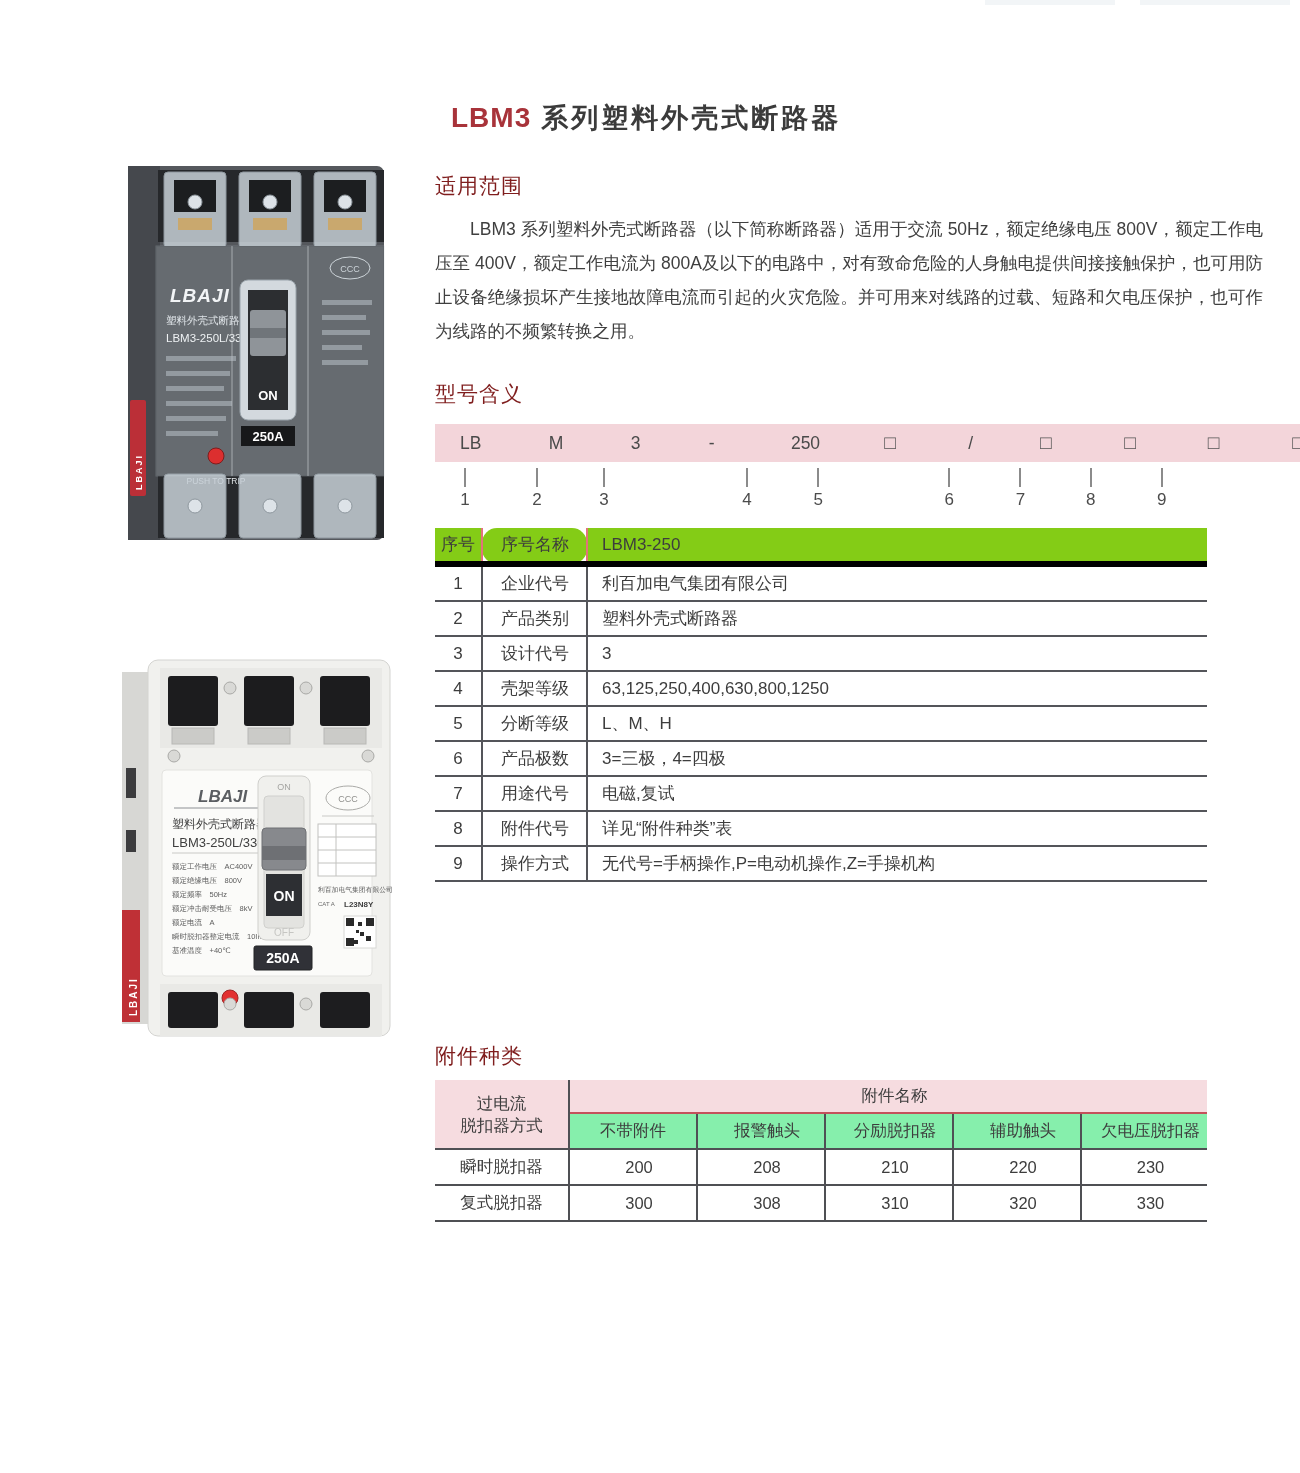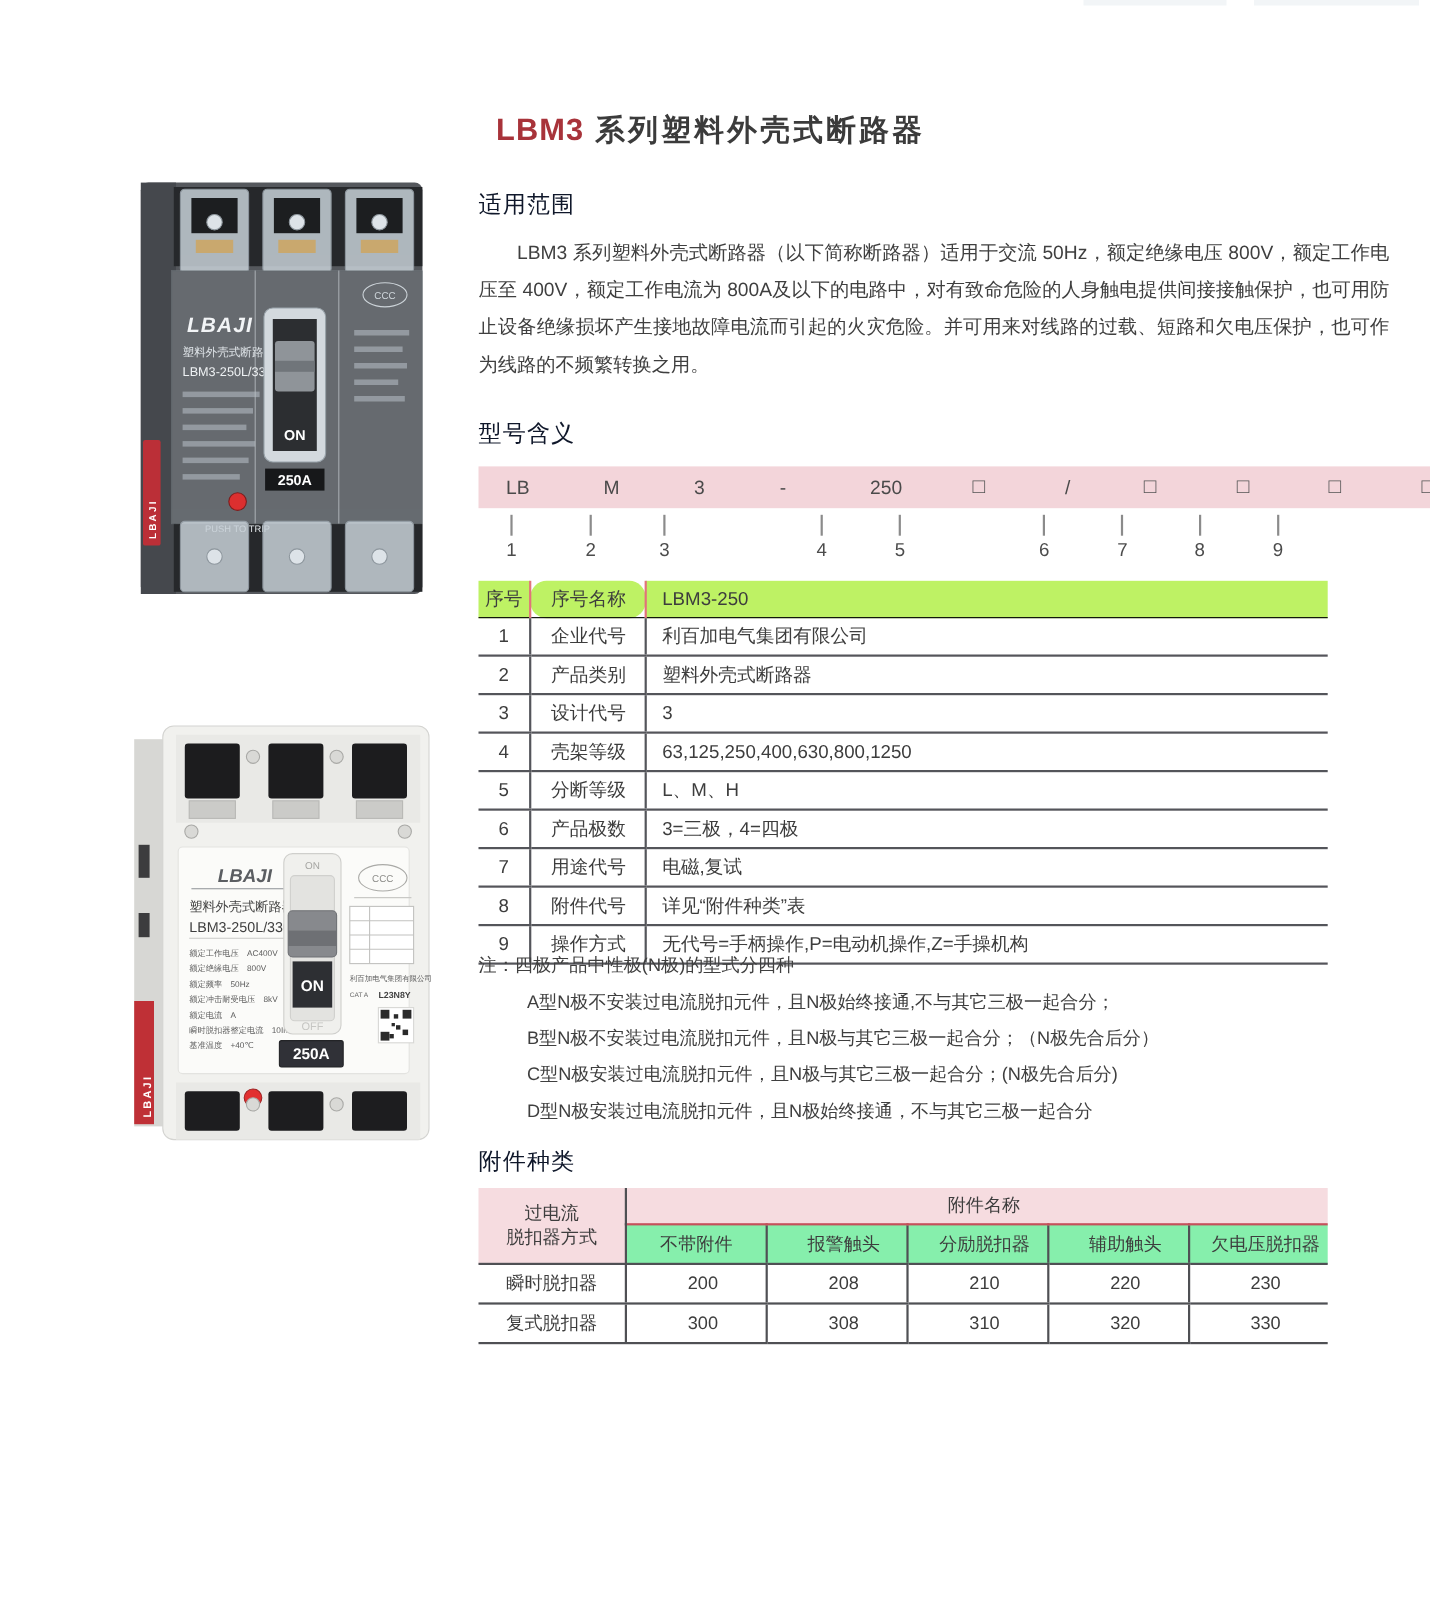--- a/index.html
+++ b/index.html
@@ -8,21 +8,21 @@
   svg text{font-family:"Liberation Sans","DejaVu Sans",sans-serif;}
 
   
   .artifact{position:absolute;height:5px;top:0;background:#e9eef1;opacity:.6;}
 
   
   .title{position:absolute;left:435px;top:84px;margin:16px;font-size:28px;line-height:36px;white-space:nowrap;}
   .title .t-model{color:#a8333a;font-weight:bold;letter-spacing:1px;}
   .title .t-rest{color:#3b3b3b;font-weight:bold;letter-spacing:3px;margin-left:10px;font-size:27px;}
 
-  .sec-h{position:absolute;left:435px;margin:0;font-size:21px;font-weight:normal;color:#0f172a;letter-spacing:1px;}
+  .sec-h{position:absolute;left:435px;margin:0;font-size:21px;font-weight:normal;color:#7f1d1d;letter-spacing:1px;}
   .h-scope{top:172px;}
   .h-model{top:380px;}
   .h-acc{top:1042px;}
 
   .scope-p{position:absolute;left:435px;top:212px;width:828px;margin:0;font-size:17.5px;line-height:34px;
            text-indent:2em;color:#3f3f3f;text-align:justify;}
 
   
   .band{position:absolute;left:435px;top:424px;width:938px;height:38px;background:#f3d5da;}
   .band-item{position:absolute;top:0;transform:translateX(-50%);line-height:38px;font-size:17.5px;color:#4a4a4a;}
@@ -30,21 +30,21 @@
   .ticks{position:absolute;left:435px;top:468px;width:790px;height:20px;}
   .tick{position:absolute;top:0;width:2px;height:19px;background:#8b8b8b;transform:translateX(-50%);}
   .nums{position:absolute;left:435px;top:490px;width:790px;height:22px;}
   .nums span{position:absolute;transform:translateX(-50%);font-size:17px;color:#4c4c4c;}
 
   
   .t1-wrap{position:absolute;left:435px;top:528px;}
   table{border-collapse:collapse;table-layout:fixed;}
   .t1{width:772px;}
   .t1 th,.t1 td{height:33px;padding:0;font-size:17px;font-weight:normal;color:#3d3d3d;vertical-align:middle;}
-  .t1 thead th{background:#bef264;border-bottom:1px solid #000000;}
+  .t1 thead th{background:#84cc16;border-bottom:6px solid #000000;}
   .t1 tbody td{border-bottom:2px solid #54555a;}
   .t1 th+th{border-left:2px solid #e2737b;}
   .t1 td+td{border-left:2px solid #54555a;}
   .t1 .c1{text-align:center;}
   .t1 .c2{text-align:left;padding-left:18px;border-radius:15px;}
   .t1 .c3{text-align:left;padding-left:14px;}
 
   
   .notes{position:absolute;left:435px;top:862px;width:828px;font-size:16.5px;color:#3f3f3f;}
   .note-line{line-height:33px;}
@@ -343,27 +343,20 @@
           </tr>
         <tr>
             <td class="c1">9</td>
             <td class="c2">操作方式</td>
             <td class="c3">无代号=手柄操作,P=电动机操作,Z=手操机构</td>
           </tr>
       </tbody>
     </table>
   </div>
 
-  <div class="notes">
-    <div class="note-line">注：四极产品中性极(N极)的型式分四种</div>
-    <div class="note-line indent">A型N极不安装过电流脱扣元件，且N极始终接通,不与其它三极一起合分；</div>
-    <div class="note-line indent">B型N极不安装过电流脱扣元件，且N极与其它三极一起合分；（N极先合后分）</div>
-    <div class="note-line indent">C型N极安装过电流脱扣元件，且N极与其它三极一起合分；(N极先合后分)</div>
-    <div class="note-line indent">D型N极安装过电流脱扣元件，且N极始终接通，不与其它三极一起合分</div>
-  </div>
 
   <h2 class="sec-h h-acc">附件种类</h2>
 
   <div class="t2-wrap">
     <table class="t2">
       <colgroup>
           <col style="width:134px">
           <col style="width:128px">
           <col style="width:128px">
           <col style="width:128px">

